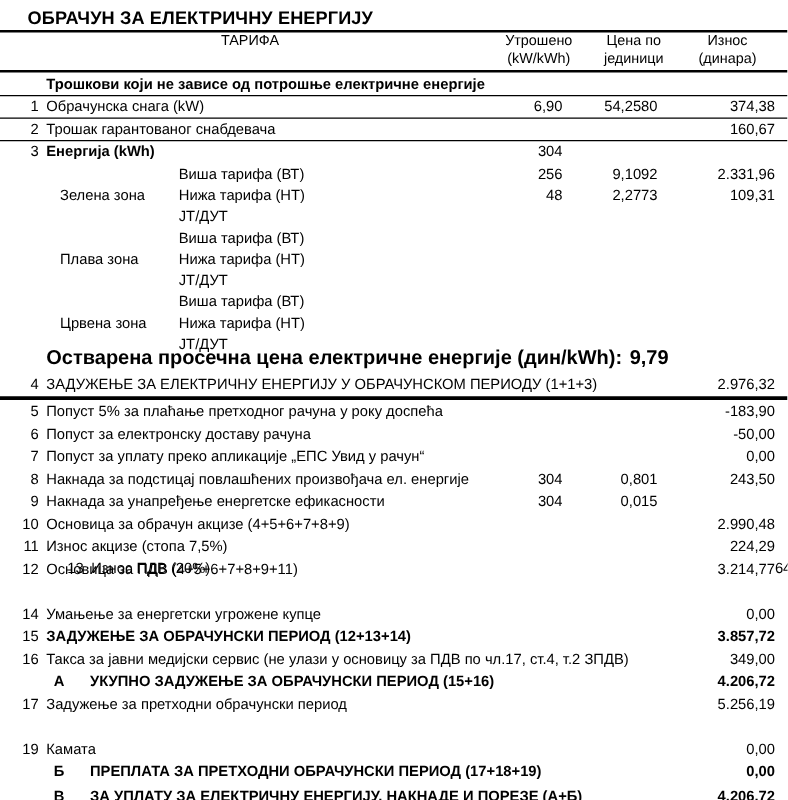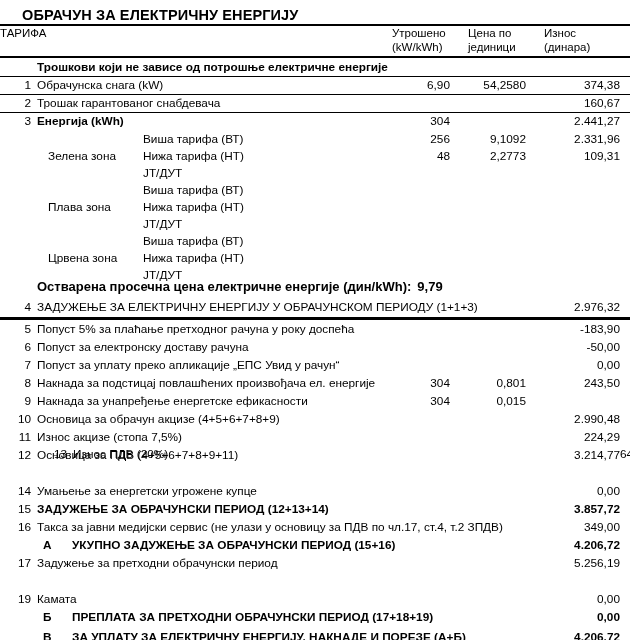--- a/index.html
+++ b/index.html
@@ -41,20 +41,21 @@
   }
   .rule.thin   { height: 1px; }
   .rule.medium { height: 2px; }
   .rule.thick  { height: 3px; }
 
   
   .colhead {
     position: absolute;
     font-size: 11.5px;
     line-height: 13.5px;
+    text-align: center;
     white-space: nowrap;
   }
   .colhead.tarifa {
     left: 0; top: 27px; width: 400px;
   }
   .colhead.qty {
     left: 392px; top: 27px; width: 78px;
   }
   .colhead.price {
     left: 468px; top: 27px; width: 78px;
@@ -95,21 +96,21 @@
   }
   .cell.qty    { right: 180px; width: 90px; }
   .cell.price  { right: 104px; width: 86px; }
   .cell.amount { right: 10px;  width: 100px; }
 
   .bold { font-weight: bold; }
 
   .avg-line {
     position: absolute;
     left: 37px;
-    font-size: 13px;
+    font-size: 16px;
     line-height: 17px;
     font-weight: bold;
     white-space: nowrap;
   }
   .avg-val { margin-left: 6px; }
 </style>
 </head>
 <body>
 
 <div id="bill">
@@ -155,21 +156,20 @@
     <div class="label">Трошак гарантованог снабдевача</div>
     <div class="cell amount">160,67</div>
   </div>
 
   <div class="rule thin" style="top:112px;"></div>
 
   <div class="row" style="top:113px;">
     <div class="num">3</div>
     <div class="label indent-section">Енергија (kWh)</div>
     <div class="cell qty">304</div>
-    <div class="cell amount">2.441,27</div>
   </div>
 
   <div class="row" style="top:131px;">
     <div class="label zone"></div>
     <div class="label tarif">Виша тарифа (ВТ)</div>
     <div class="cell qty">256</div>
     <div class="cell price">9,1092</div>
     <div class="cell amount">2.331,96</div>
   </div>
   <div class="row" style="top:148px;">

